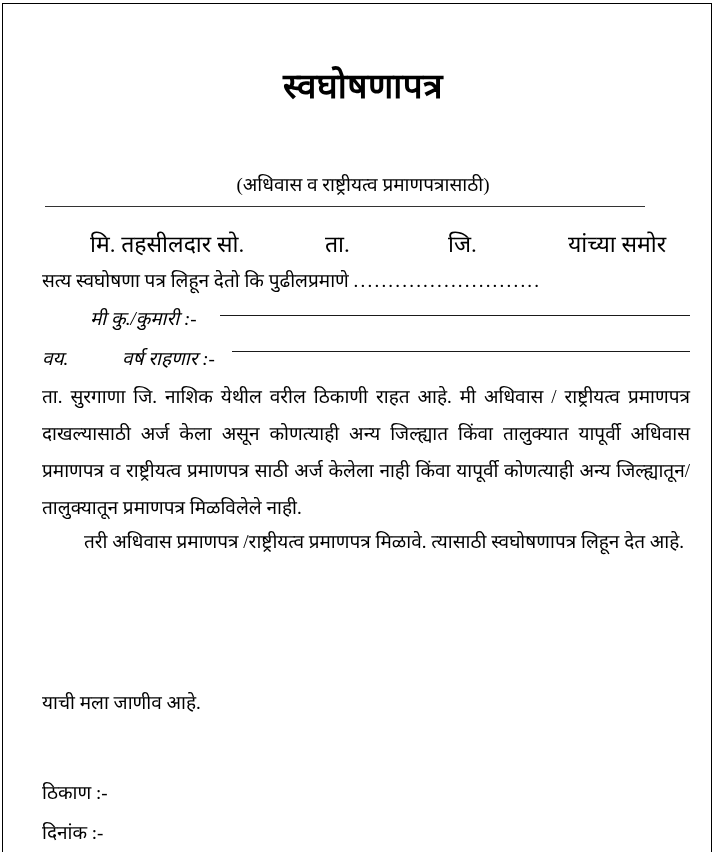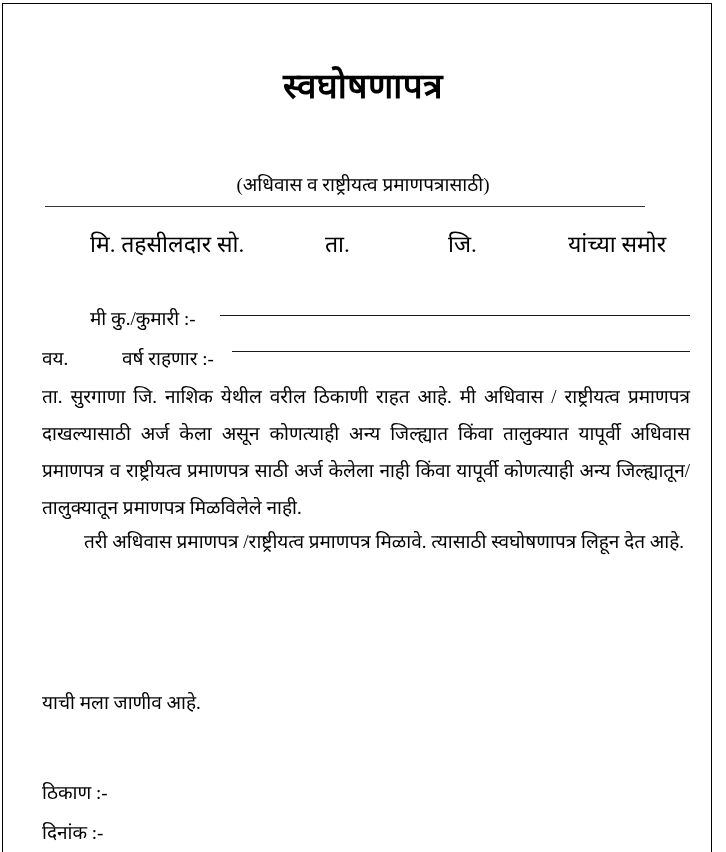--- a/index.html
+++ b/index.html
@@ -115,20 +115,21 @@
   }
 
   .field-row {
     position: absolute;
     font-size: 19px;
     height: 26px;
   }
   .field-label {
     position: absolute;
     white-space: nowrap;
+    font-style: italic;
   }
   .field-blank {
     position: absolute;
     height: 1px;
     background: #1a1a1a;
   }
 
   .row-name      { left: 0; top: 305px; width: 726px; }
   .row-name .field-label { left: 90px; top: 0; }
   .row-name .field-blank { left: 220px; top: 10px; width: 470px; }
@@ -193,20 +194,24 @@
 
     <div class="rule-under-title"></div>
 
     <div class="addressee-line">
       <span class="ad-1">मि. तहसीलदार सो.</span>
       <span class="ad-2">ता.</span>
       <span class="ad-3">जि.</span>
       <span class="ad-4">यांच्या समोर</span>
     </div>
 
+    <div class="declare-line">
+      <span>सत्य स्वघोषणा पत्र लिहून देतो कि पुढीलप्रमाणे</span>
+      <span class="dots">...........................</span>
+    </div>
 
     <div class="field-row row-name">
       <span class="field-label">मी कु./कुमारी :-</span>
       <span class="field-blank"></span>
     </div>
 
     <div class="field-row row-age">
       <span class="field-label lbl-a">वय.</span>
       <span class="field-label lbl-b">वर्ष राहणार :-</span>
       <span class="field-blank"></span>

